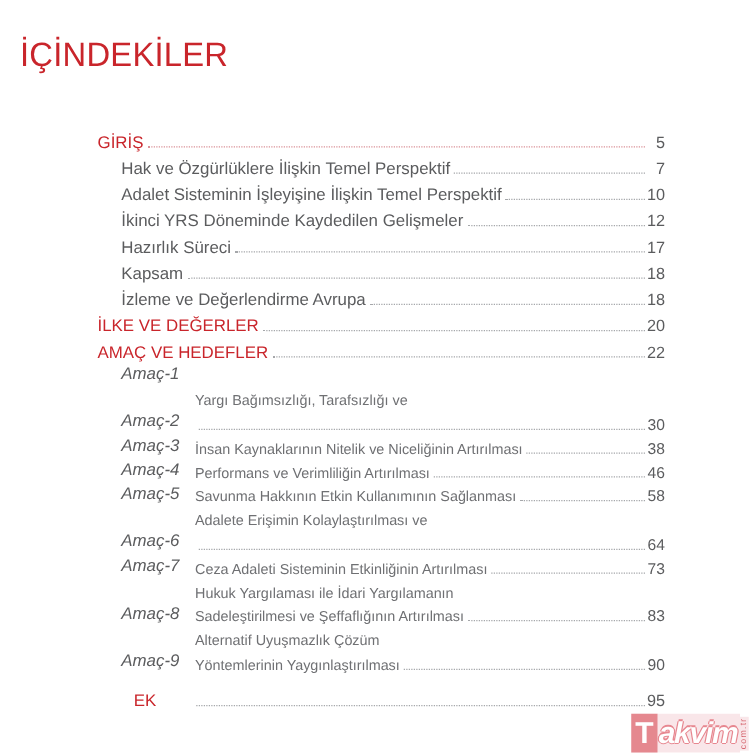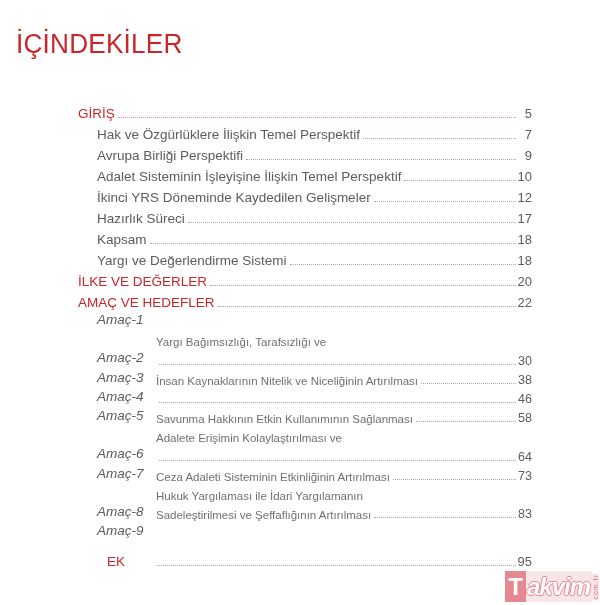--- a/index.html
+++ b/index.html
@@ -96,46 +96,41 @@
       <span class="label">GİRİŞ</span>
       <span class="leader"></span>
       <span class="page">5</span>
     </div>
     <div class="row sub">
       <span class="label">Hak ve Özgürlüklere İlişkin Temel Perspektif</span>
       <span class="leader"></span>
       <span class="page">7</span>
     </div>
     <div class="row sub">
-      <span class="label">Avrupa Birliği Perspektifi</span>
-      <span class="leader"></span>
-      <span class="page">9</span>
-    </div>
-    <div class="row sub">
       <span class="label">Adalet Sisteminin İşleyişine İlişkin Temel Perspektif</span>
       <span class="leader"></span>
       <span class="page">10</span>
     </div>
     <div class="row sub">
       <span class="label">İkinci YRS Döneminde Kaydedilen Gelişmeler</span>
       <span class="leader"></span>
       <span class="page">12</span>
     </div>
     <div class="row sub">
       <span class="label">Hazırlık Süreci</span>
       <span class="leader"></span>
       <span class="page">17</span>
     </div>
     <div class="row sub">
       <span class="label">Kapsam</span>
       <span class="leader"></span>
       <span class="page">18</span>
     </div>
     <div class="row sub">
-      <span class="label">Yargı ve Değerlendirme Sistemi</span>
+      <span class="label">İzleme ve Değerlendirme Avrupa</span>
       <span class="leader"></span>
       <span class="page">18</span>
     </div>
     <div class="row section">
       <span class="label">İLKE VE DEĞERLER</span>
       <span class="leader"></span>
       <span class="page">20</span>
     </div>
     <div class="row section">
       <span class="label">AMAÇ VE HEDEFLER</span>
@@ -164,20 +159,21 @@
           <span class="goal-text">İnsan Kaynaklarının Nitelik ve Niceliğinin Artırılması</span>
           <span class="leader"></span>
           <span class="page">38</span>
         </div>
       </div>
     </div>
     <div class="row goal">
       <span class="goal-label">Amaç-4</span>
       <div class="goal-right">
         <div class="goal-line">
+          <span class="goal-text">Performans ve Verimliliğin Artırılması</span>
           <span class="leader"></span>
           <span class="page">46</span>
         </div>
       </div>
     </div>
     <div class="row goal">
       <span class="goal-label">Amaç-5</span>
       <div class="goal-right">
         <div class="goal-line">
           <span class="goal-text">Savunma Hakkının Etkin Kullanımının Sağlanması</span>
@@ -216,20 +212,30 @@
         </div>
         <div class="goal-line">
           <span class="goal-text">Sadeleştirilmesi ve Şeffaflığının Artırılması</span>
           <span class="leader"></span>
           <span class="page">83</span>
         </div>
       </div>
     </div>
     <div class="row goal">
       <span class="goal-label">Amaç-9</span>
+      <div class="goal-right">
+        <div class="goal-line">
+          <span class="goal-text">Alternatif Uyuşmazlık Çözüm</span>
+        </div>
+        <div class="goal-line">
+          <span class="goal-text">Yöntemlerinin Yaygınlaştırılması</span>
+          <span class="leader"></span>
+          <span class="page">90</span>
+        </div>
+      </div>
     </div>
     <div class="row appendix">
       <span class="label">EK</span>
       <span class="leader"></span>
       <span class="page">95</span>
     </div>
   </div>
 
 <div class="watermark">
   <span class="wm-body">

